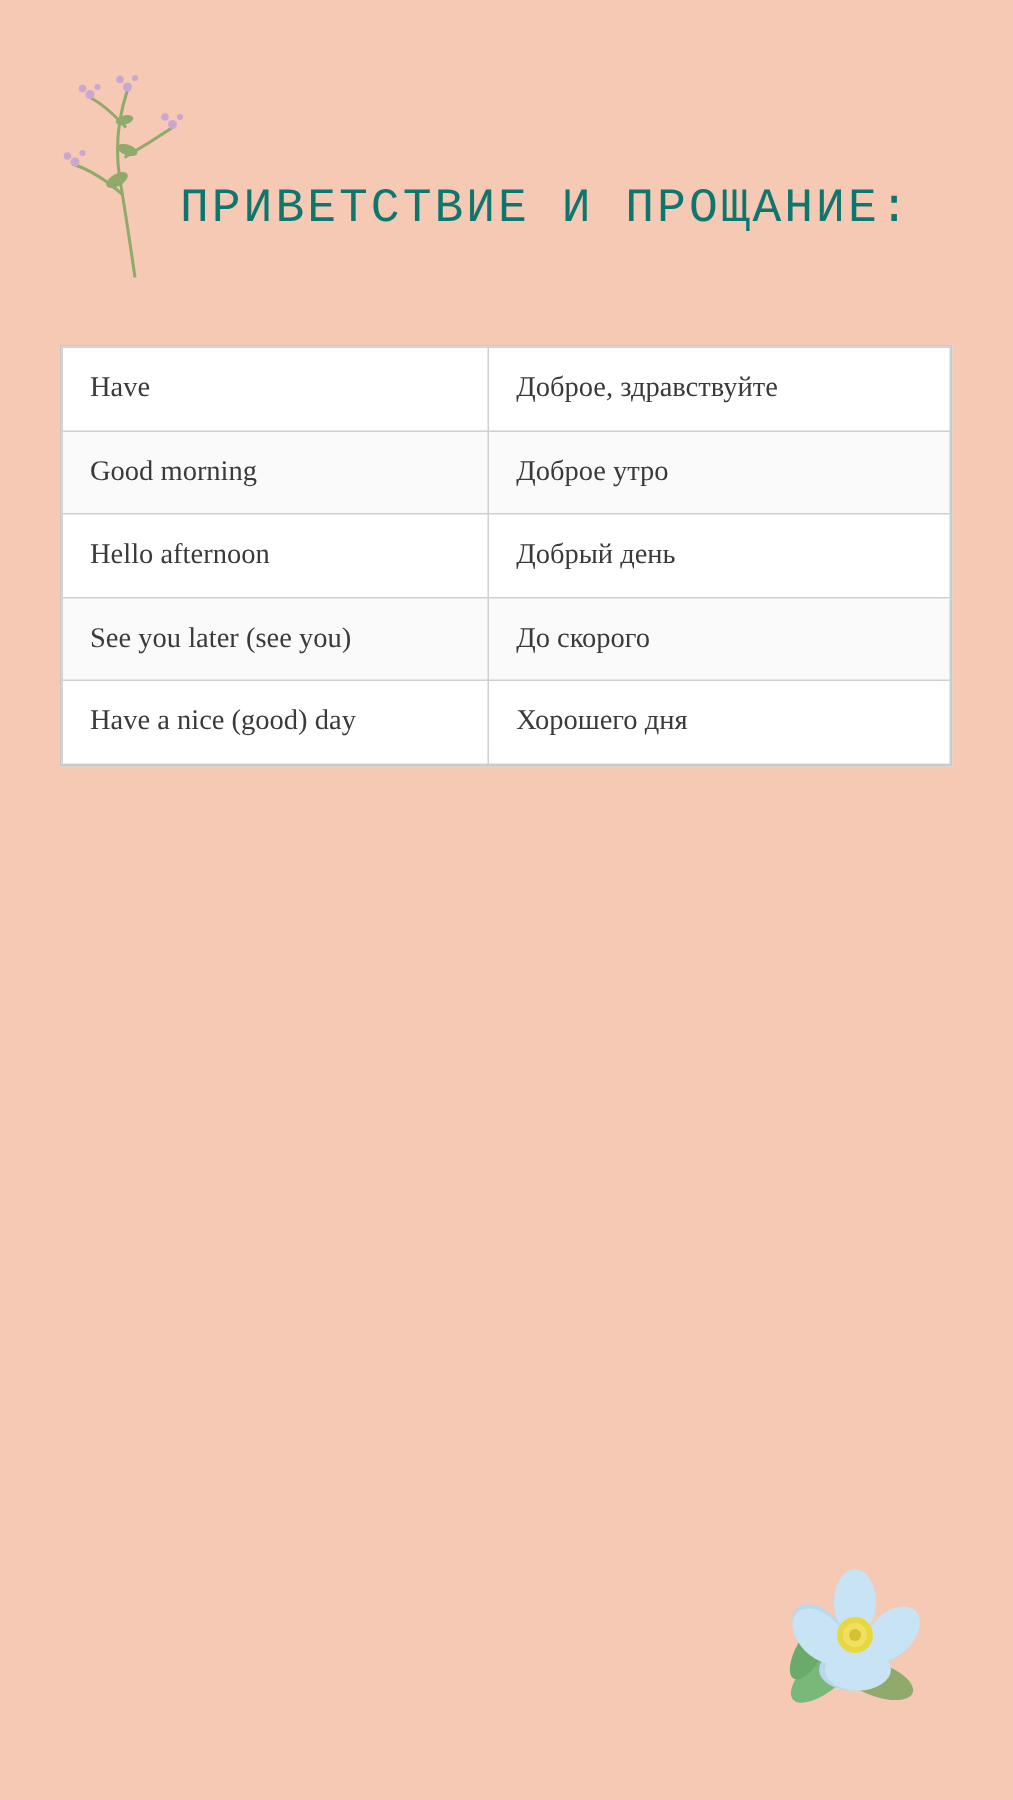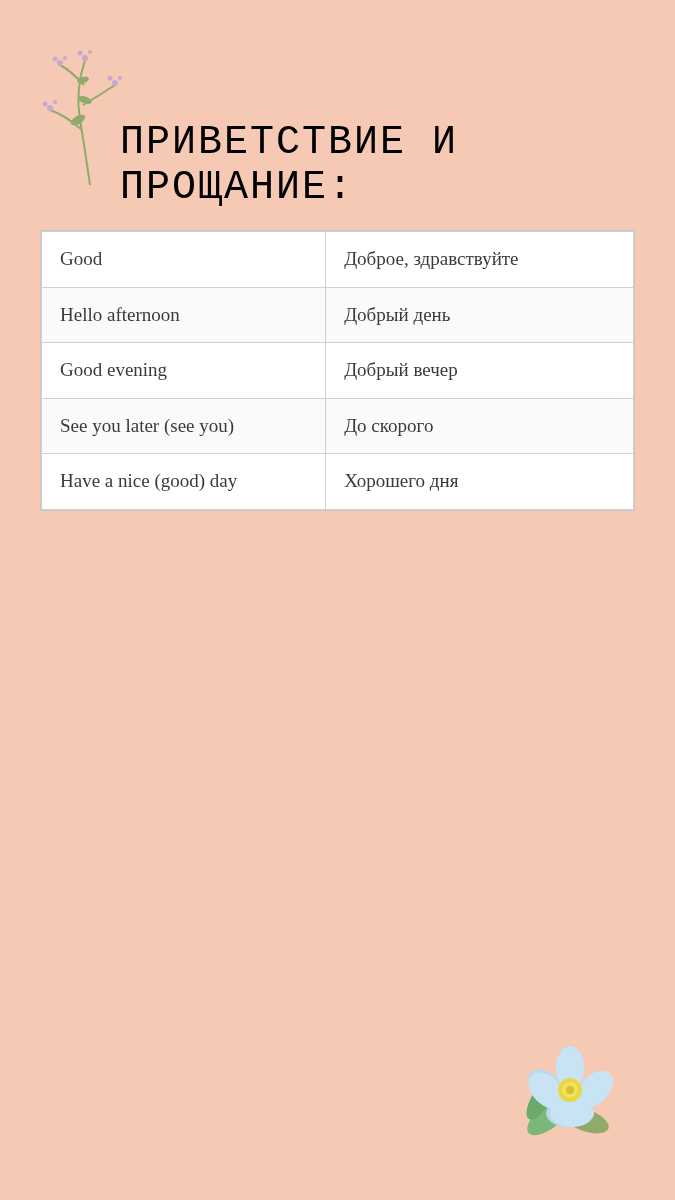--- a/index.html
+++ b/index.html
@@ -40,23 +40,23 @@
 
     .title-area {
       position: absolute;
       top: 120px;
       left: 120px;
       right: 40px;
     }
 
     .title-text {
       font-family: 'Courier New', Courier, monospace;
-      font-size: 40px;
+      font-size: 32px;
       font-weight: normal;
-      color: #000000;
+      color: #0f766e;
       letter-spacing: 2px;
       text-transform: uppercase;
     }
 
     .table-container {
       position: absolute;
       top: 230px;
       left: 40px;
       right: 40px;
       background: white;
@@ -135,30 +135,30 @@
   </div>
 
   <div class="title-area">
     <h1 class="title-text">ПРИВЕТСТВИЕ И ПРОЩАНИЕ:</h1>
   </div>
 
   <div class="table-container">
     <table>
       <tbody id="table-body">
       <tr>
-            <td>Good</td>
+            <td>Have</td>
             <td>Доброе, здравствуйте</td>
+          </tr>
+          <tr>
+            <td>Good morning</td>
+            <td>Доброе утро</td>
           </tr>
           <tr>
             <td>Hello afternoon</td>
             <td>Добрый день</td>
-          </tr>
-          <tr>
-            <td>Good evening</td>
-            <td>Добрый вечер</td>
           </tr>
           <tr>
             <td>See you later (see you)</td>
             <td>До скорого</td>
           </tr>
           <tr>
             <td>Have a nice (good) day</td>
             <td>Хорошего дня</td>
           </tr>
         </tbody>

